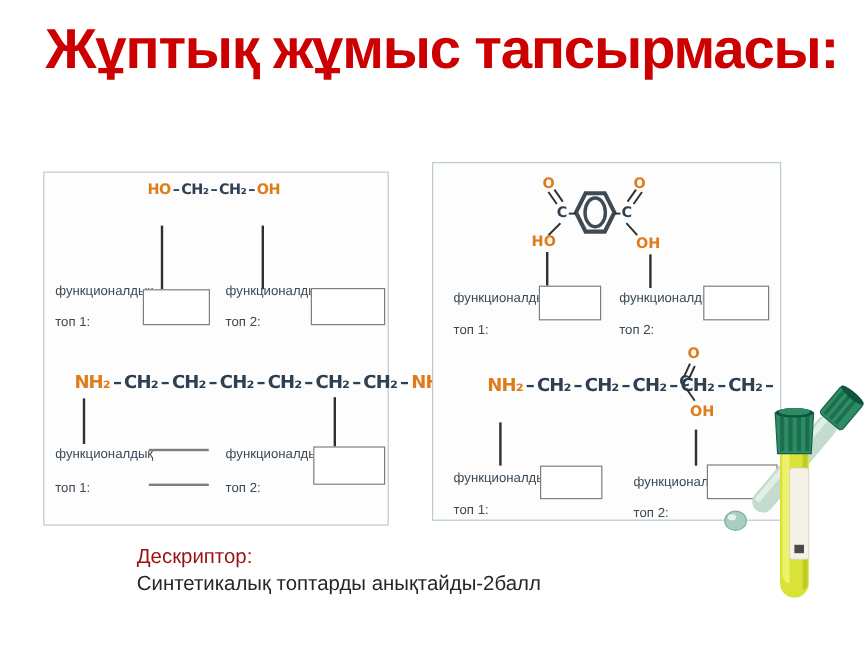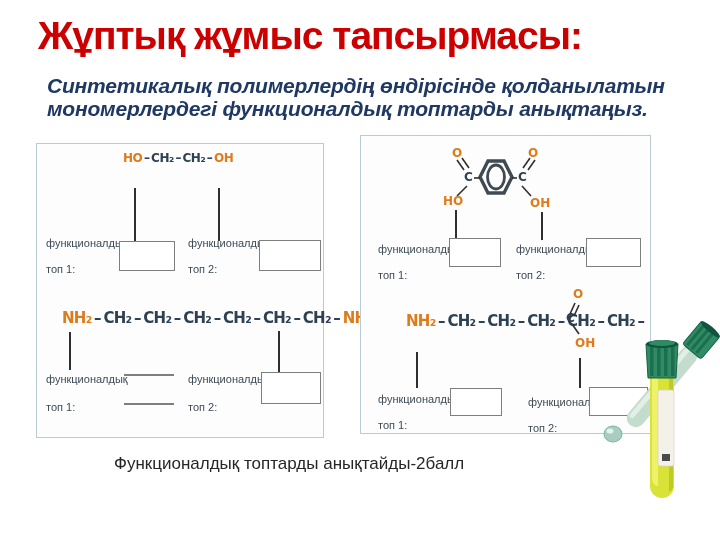--- a/index.html
+++ b/index.html
@@ -1,20 +1,20 @@
 <!DOCTYPE html>
 <html style="--title: #CC0000; --subtitle: #1F3864; --descriptor-heading: #9B1212; --descriptor-text: #262626; --formula-dark: #2E4053; --formula-orange: #E07B1A; --panel-border: #B9CBD3; --answer-border: #7E7E7E; --label-text: #3C4A56; --connector: #2F2F2F; --ring: #3F4A52; --cap-green: #2E8B62; --cap-dark: #156247; --liquid: #D9E237; --glass: #C4DCCD;"><head>
 <meta charset="utf-8">
 <style>
   html,body{margin:0;padding:0;background:#fff;}
   #slide{position:relative;width:720px;height:540px;background:#fff;overflow:hidden;
          font-family:"Liberation Sans",sans-serif;}
 
   .title{position:absolute;left:38px;top:16px;width:660px;
-         font-size:39px;font-weight:bold;letter-spacing:-1px;line-height:1.05;
+         font-size:47px;font-weight:bold;letter-spacing:-1px;line-height:1.05;
          color:var(--title,#c00);white-space:nowrap;}
   .subtitle{position:absolute;left:47px;top:74px;width:630px;
             font-size:21px;font-weight:bold;font-style:italic;line-height:23px;
             letter-spacing:-0.2px;color:var(--subtitle,#1f3864);}
 
   .panel{position:absolute;background:#fdfdfd;border:1px solid var(--panel-border,#b9cbd3);}
   #panel-left{left:36px;top:143px;width:286px;height:293px;}
   #panel-right{left:360px;top:135px;width:289px;height:297px;}
 
   .formula{position:absolute;white-space:nowrap;font-family:"DejaVu Sans",sans-serif;
@@ -45,24 +45,20 @@
   .cap{fill:var(--cap-green,#2e8b62);stroke:var(--cap-dark,#156247);stroke-width:1;}
   .liquid{fill:var(--liquid,#d9e237);}
   .glass{fill:var(--glass,#c4dccd);}
 </style>
 </head>
 <body>
 
 <div id="slide">
 
   <div class="title">Жұптық жұмыс тапсырмасы:</div>
-  <div class="subtitle">
-    <span>Синтетикалық полимерлердің өндірісінде қолданылатын</span><br>
-    <span>мономерлердегі функционалдық топтарды анықтаңыз.</span>
-  </div>
 
   <div class="panel" id="panel-left">
 
     <div class="formula" style="left:86px;top:7px;">
       <span class="orange">HO</span><span> – CH₂ – CH₂ – </span><span class="orange">OH</span>
     </div>
     <div class="vline" style="left:97px;top:44px;height:53px;"></div>
     <div class="vline" style="left:181px;top:44px;height:53px;"></div>
     <div class="grouplabel" style="left:9px;top:86px;">
       <span>функционалдық</span>
@@ -145,21 +141,22 @@
     </div>
     <div class="answer-box" style="left:89px;top:252px;width:50px;height:26px;"></div>
     <div class="grouplabel" style="left:167px;top:253px;">
       <span>функционалдық</span>
       <span>топ 2:</span>
     </div>
     <div class="answer-box" style="left:228px;top:251px;width:57px;height:27px;"></div>
   </div>
 
   <div class="descriptor">
-    <div class="line">Функционалдық топтарды анықтайды-2балл</div>
+    <div class="head">Дескриптор:</div>
+    <div class="line">Синтетикалық топтарды анықтайды-2балл</div>
   </div>
 
   <svg id="tubes" width="124" height="230" viewBox="0 0 124 230">
 
     <g>
       <ellipse cx="17" cy="124" rx="9" ry="8" fill="#a8cec2" stroke="#7fb3a4" stroke-width="1"></ellipse>
       <ellipse cx="14" cy="121" rx="3.5" ry="2.5" fill="#e6f2ee"></ellipse>
     </g>
 
     <g transform="rotate(40 97 40)">

